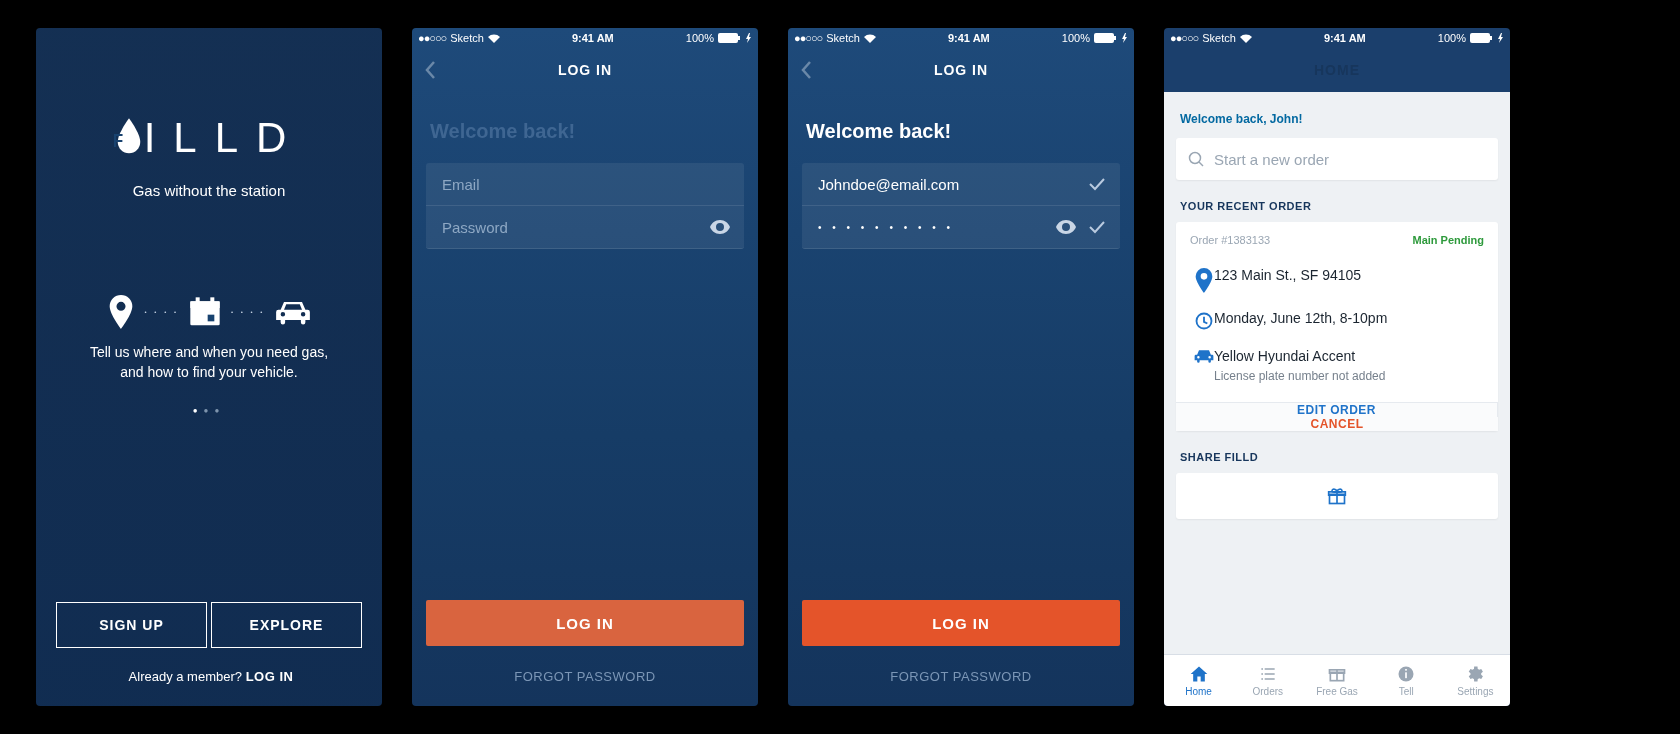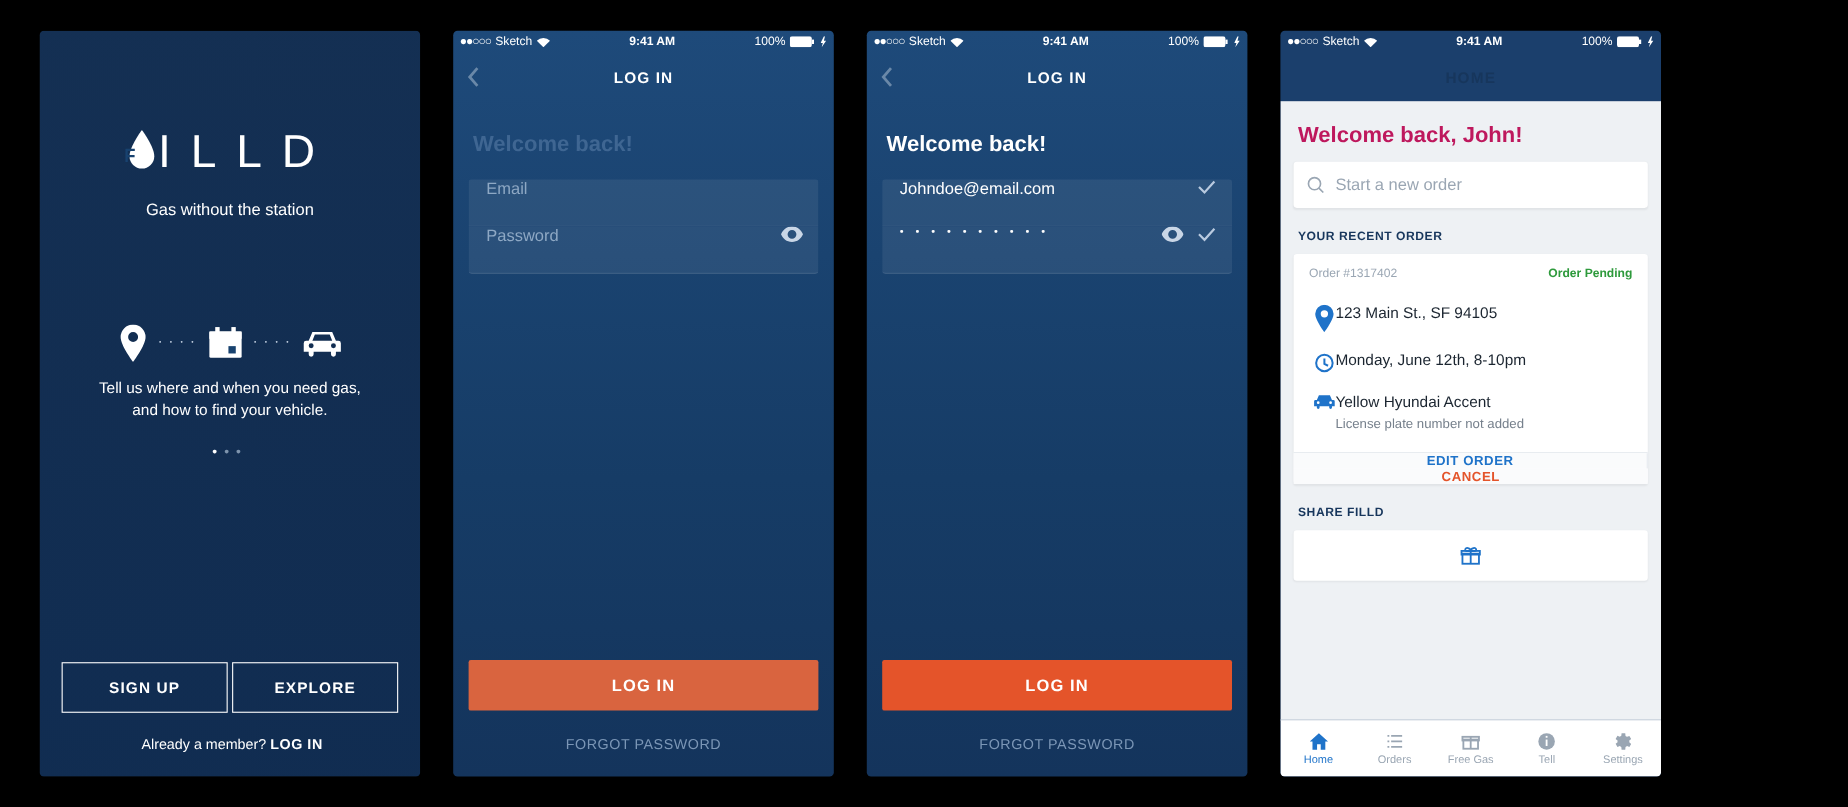--- a/index.html
+++ b/index.html
@@ -68,21 +68,21 @@
 
   
   .screenBlue { background: linear-gradient(#1e4a7a 0%, #163c66 60%, #14345c 100%); }
   .welcome { font-size: 20px; font-weight:600; padding: 28px 18px 20px; }
   .screen2 .welcome { color:#3f6692; }
   .screen3 .welcome { color:#fff; }
   .field {
     background: rgba(255,255,255,0.07);
     height: 43px;
     padding: 0 16px;
-    display:flex; align-items:flex-start;
+    display:flex; align-items:center;
     margin: 0 14px;
     position: relative;
     border-bottom: 1px solid rgba(255,255,255,0.1);
   }
   .field:last-of-type { border-bottom:none; }
   .field.first { border-radius: 3px 3px 0 0;}
   .field.last  { border-radius: 0 0 3px 3px;}
   .field input {
     background: transparent; border:none; outline:none;
     color:#fff; font-size:15px; width:100%;
@@ -103,21 +103,21 @@
     font-size:13px; color:#7b96b6; letter-spacing:0.5px; cursor:pointer;
   }
 
   
   .screen4 { background:#1b3f6c; color:#17365c; }
   .screen4 .content {
     background:#eef1f4; flex:1; overflow:hidden;
     padding: 14px 12px 0;
     color:#17365c;
   }
-  .screen4 .welcome4 { font-size: 20px; font-weight:700; color:#be185d; margin: 6px 4px 12px;}
+  .screen4 .welcome4 { font-size: 12px; font-weight:700; color:#0369a1; margin: 6px 4px 12px;}
   .search-box {
     background:#fff; height:42px; border-radius:3px;
     display:flex; align-items:center; padding:0 12px; gap:10px;
     color:#9aa6b3; font-size:15px;
     box-shadow: 0 1px 2px rgba(0,0,0,0.06);
   }
   .section-title { font-size:11px; font-weight:700; letter-spacing:0.5px; color:#17365c; margin:20px 4px 10px;}
   .card {
     background:#fff; border-radius:3px;
     box-shadow: 0 1px 2px rgba(0,0,0,0.06);
@@ -318,22 +318,22 @@
           <circle cx="7" cy="7" r="5.5" fill="none" stroke="#9aa6b3" stroke-width="1.5"></circle>
           <line x1="11" y1="11" x2="15" y2="15" stroke="#9aa6b3" stroke-width="1.5"></line>
         </svg>
       <span>Start a new order</span>
     </div>
 
     <div class="section-title">YOUR RECENT ORDER</div>
 
     <div class="card">
       <div class="card-head">
-        <span class="num">Order #1317402</span>
-        <span class="status">Order Pending</span>
+        <span class="num">Order #1383133</span>
+        <span class="status">Main Pending</span>
       </div>
       <div class="card-row">
         <svg class="ic" viewBox="0 0 24 30">
             <path fill="currentColor" d="M12 0a10 10 0 00-10 10c0 7 10 20 10 20s10-13 10-20A10 10 0 0012 0zm0 14a4 4 0 110-8 4 4 0 010 8z"></path>
           </svg>
         <div class="txt">123 Main St., SF 94105</div>
       </div>
       <div class="card-row">
         <svg class="ic" viewBox="0 0 24 24">
             <circle cx="12" cy="12" r="9" fill="none" stroke="currentColor" stroke-width="2.2"></circle>

